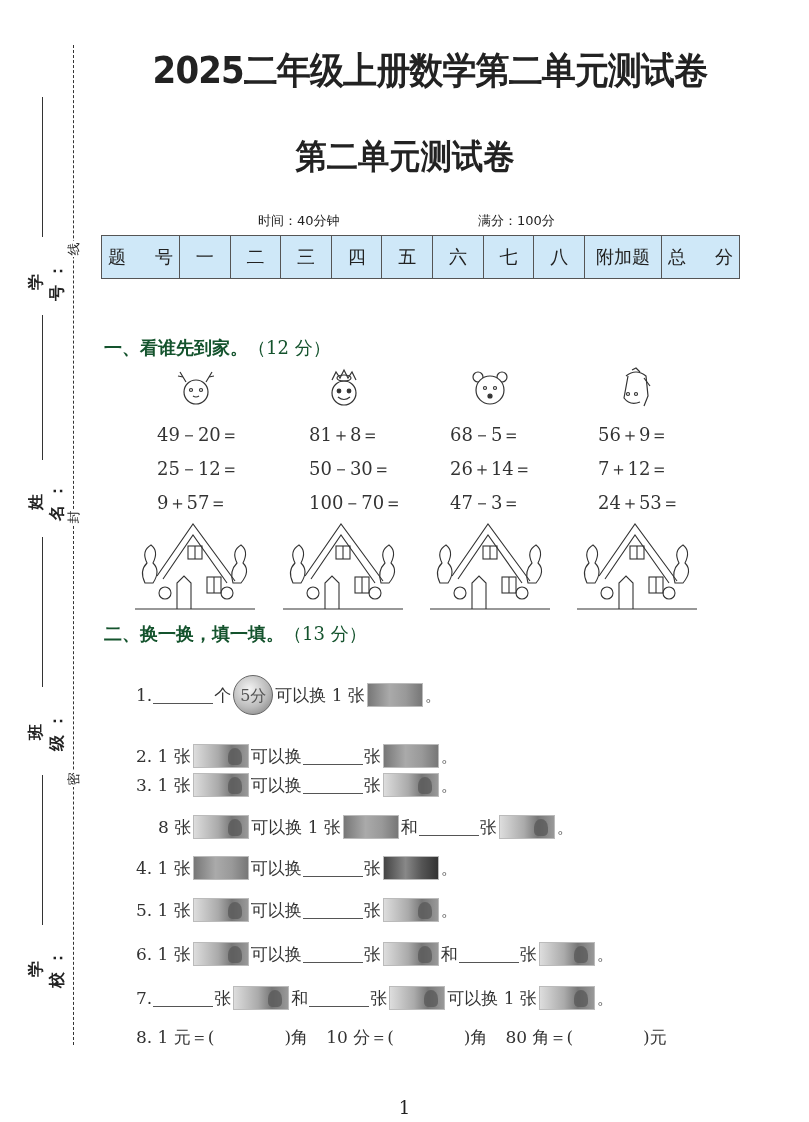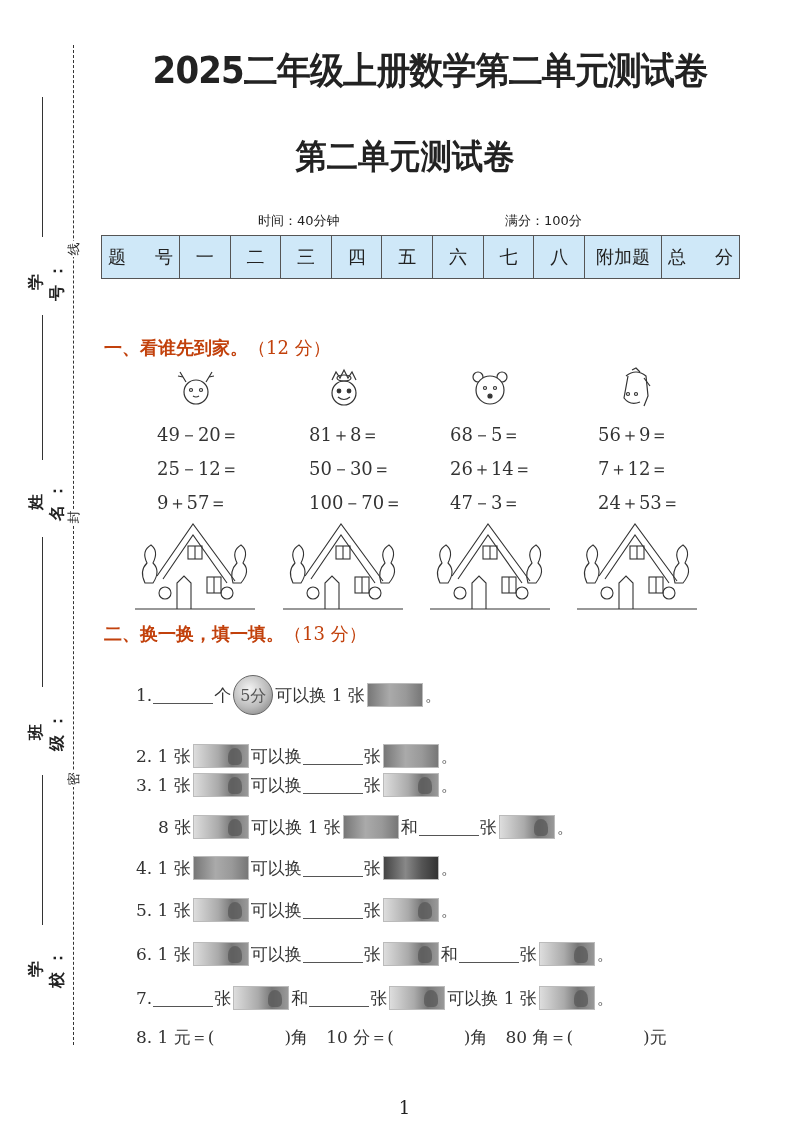--- a/index.html
+++ b/index.html
@@ -21,21 +21,21 @@
 
   
   .score-table { position: absolute; left: 101px; top: 235px; width: 639px; border-collapse: collapse; font-family: "DejaVu Sans", sans-serif; font-size: 18px; }
   .score-table td { border: 1.2px solid #555; height: 43px; text-align: center; }
   .score-table tr.head td { background: #cfe8f8; }
   .score-table td.label { text-align: justify; text-align-last: justify; padding: 0 6px; width: 77px; }
   .score-table td.wide { width: 76px; }
   .score-table td.num { width: 50px; }
 
   
-  .section { position: absolute; left: 104px; font-family: "DejaVu Sans", sans-serif; font-size: 18px; color: #c2410c; font-weight: bold; }
+  .section { position: absolute; left: 104px; font-family: "DejaVu Sans", sans-serif; font-size: 18px; color: #14532d; font-weight: bold; }
   .section .pts { font-family: "DejaVu Serif", serif; font-weight: normal; }
 
   
   .animal { position: absolute; top: 366px; width: 44px; height: 44px; }
   .eq-col { position: absolute; top: 418px; font-size: 18px; line-height: 34px; color: #333; }
 
   .house { position: absolute; top: 521px; width: 120px; height: 90px; }
 
   
   .mline { position: absolute; left: 136px; font-size: 17px; line-height: 24px; color: #333; white-space: nowrap; display: flex; align-items: center; }
@@ -68,21 +68,21 @@
   <div class="side-label" style="top:708px">班 级：</div>
 
   <div class="side-rule" style="top:775px;height:150px"></div>
   <div class="side-label" style="top:945px">学 校：</div>
 </div>
 
 <div class="main-title">2025二年级上册数学第二单元测试卷</div>
 <div class="sub-title">第二单元测试卷</div>
 
 <div class="meta" style="left:258px">时间：40分钟</div>
-<div class="meta" style="left:505px">满分：100分</div>
+<div class="meta" style="left:478px">满分：100分</div>
 
 <table class="score-table">
   <tbody>
       <tr class="head">
     <td class="label">题 号</td>
     <td class="num">一</td>
     <td class="num">二</td>
     <td class="num">三</td>
     <td class="num">四</td>
     <td class="num">五</td>

